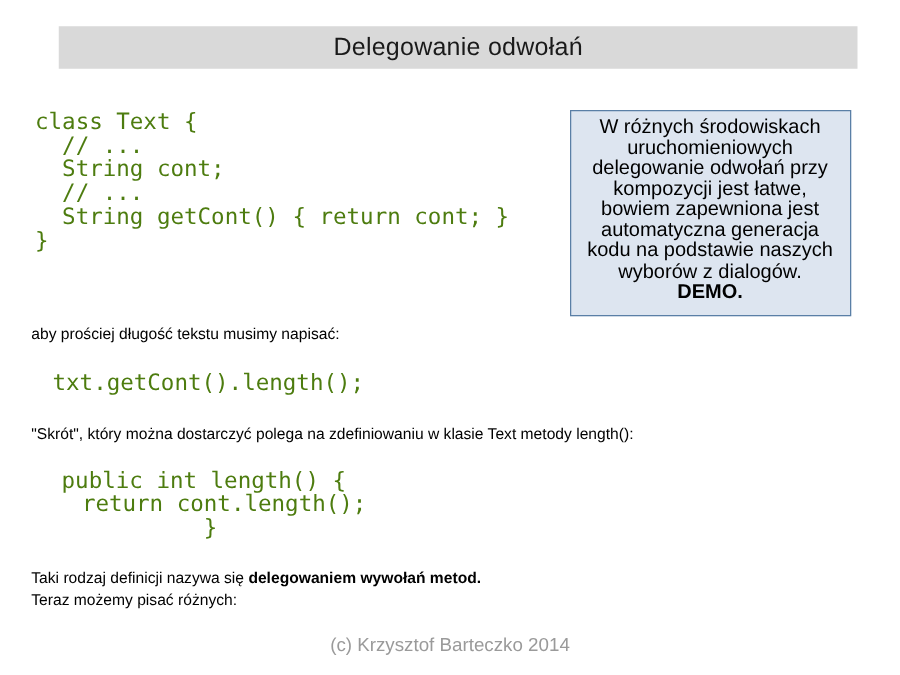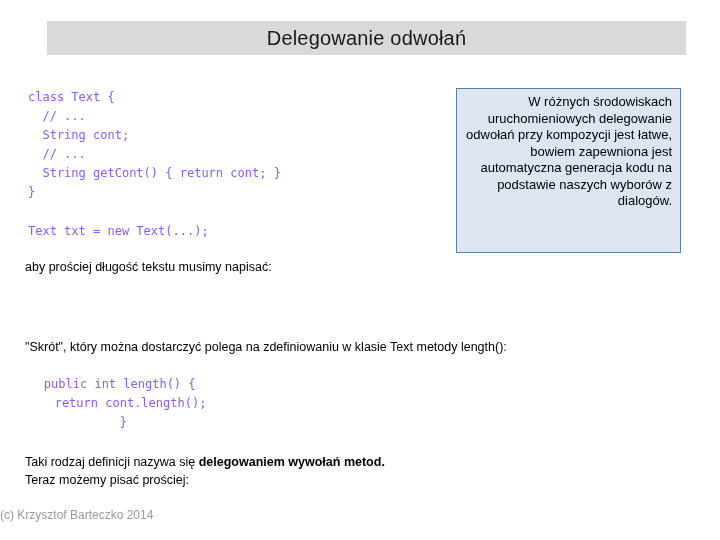--- a/index.html
+++ b/index.html
@@ -47,23 +47,23 @@
     font-weight: 400;
     color: #1a1a1a;
     letter-spacing: 0.2px;
     white-space: nowrap;
   }
 
   
   .code-block {
     position: absolute;
     font-family: "DejaVu Sans Mono", "Liberation Mono", monospace;
-    font-size: 12px;
+    font-size: 18px;
     line-height: 19px;
-    color: #8b5cf6;
+    color: #4d7c0f;
     white-space: pre;
     letter-spacing: 0px;
   }
   #code-class {
     left: 28px;
     top: 88px;
   }
   #code-instantiate {
     left: 28px;
     top: 222px;
@@ -121,73 +121,74 @@
     background: #dde5f0;
     border: 1px solid #5a7fa6;
     box-sizing: border-box;
   }
   #callout-text {
     position: absolute;
     left: 7px;
     top: 5px;
     width: 208px;
     font-family: "Liberation Sans", sans-serif;
-    font-size: 13px;
+    font-size: 16px;
     line-height: 16.5px;
     color: #000000;
-    text-align: right;
+    text-align: center;
   }
   #callout-demo {
     font-weight: bold;
     display: block;
   }
 
   
   #footer-credit {
     position: absolute;
     left: 0;
     top: 508px;
     width: 720px;
+    text-align: center;
     font-family: "Liberation Sans", sans-serif;
-    font-size: 12px;
+    font-size: 15px;
     color: #9a9a9a;
     white-space: nowrap;
   }
 </style>
 </head>
 <body>
 
 <div id="slide">
 
   <div id="title-bar">
     <div id="title-text">Delegowanie odwołań</div>
   </div>
 
   <div id="code-class" class="code-block">class Text {
   // ...
   String cont;
   // ...
   String getCont() { return cont; }
 }</div>
 
-  <div id="code-instantiate" class="code-block">Text txt = new Text(...);</div>
 
   <div id="prose-intro" class="prose">aby prościej długość tekstu musimy napisać:</div>
 
+  <div id="code-call" class="code-block">txt.getCont().length();</div>
 
   <div id="prose-shortcut" class="prose">"Skrót", który można dostarczyć polega na zdefiniowaniu w klasie Text metody length():</div>
 
   <div id="code-length-impl" class="code-block">public int length() {
    return cont.length();
  }</div>
 
   <div id="prose-conclusion" class="prose"><span>Taki rodzaj definicji nazywa się </span><span class="bold-run">delegowaniem wywołań metod.</span></div>
 
-  <div id="prose-simpler" class="prose">Teraz możemy pisać prościej:</div>
+  <div id="prose-simpler" class="prose">Teraz możemy pisać różnych:</div>
 
 
   <div id="callout-box">
-    <div id="callout-text"><span>W różnych środowiskach uruchomieniowych delegowanie odwołań przy kompozycji jest łatwe, bowiem zapewniona jest automatyczna generacja kodu na podstawie naszych wyborów z dialogów.</span></div>
+    <div id="callout-text"><span>W różnych środowiskach uruchomieniowych delegowanie odwołań przy kompozycji jest łatwe, bowiem zapewniona jest automatyczna generacja kodu na podstawie naszych wyborów z dialogów.</span><span id="callout-demo">DEMO.</span></div>
   </div>
 
   <div id="footer-credit">(c) Krzysztof Barteczko 2014</div>
 
 </div>
 
 </body></html>

